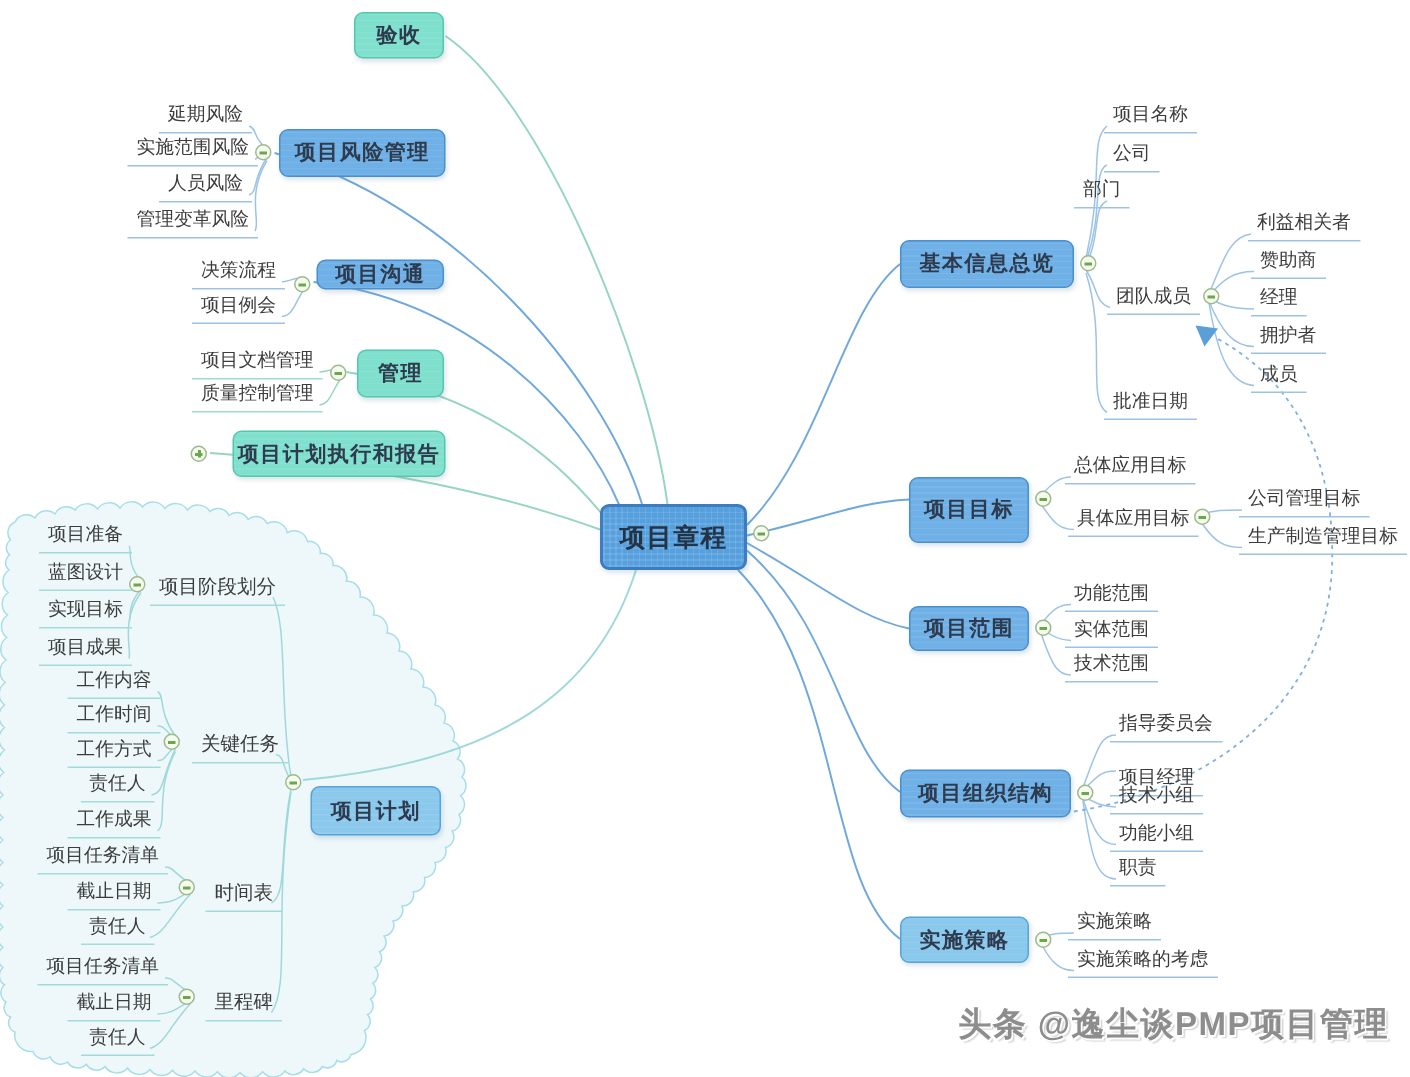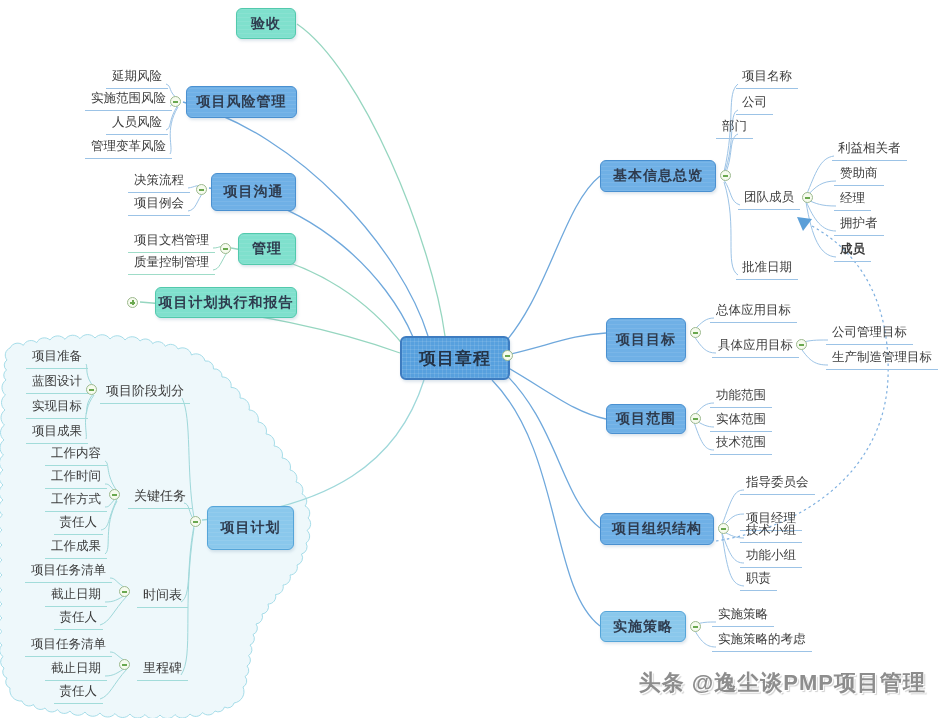--- a/index.html
+++ b/index.html
@@ -107,25 +107,25 @@
       <path d="M127,596 C113,611 110,622 100,625" class="ec" stroke-width="1"></path>
       <path d="M127,662 C115,655 116,652 110,652" class="ec" stroke-width="1"></path>
       <path d="M127,667 C117,673 114,676 105,676" class="ec" stroke-width="1"></path>
       <path d="M127,669 C113,684 110,696 100,699" class="ec" stroke-width="1"></path>
       <path d="M716,541 C800,528 884,474 888,378 C891,293 852,248 812,226" class="ed" stroke-width="1.2"></path>
       <polygon points="797,217 812,219 803,231" fill="#5b9fd8"></polygon>
     </svg>
 
   <div class="mnode n-teal" style="left:236px;top:8px;width:60px;height:31px;">验收</div>
   <div class="mnode n-blue" style="left:186px;top:86px;width:111px;height:32px;">项目风险管理</div>
-  <div class="mnode n-blue" style="left:211px;top:173px;width:85px;height:38px;">项目沟通</div>
+  <div class="mnode n-blue" style="left:211px;top:173px;width:85px;height:20px;">项目沟通</div>
   <div class="mnode n-teal" style="left:238px;top:233px;width:58px;height:32px;">管理</div>
   <div class="mnode n-teal" style="left:155px;top:287px;width:142px;height:31px;">项目计划执行和报告</div>
-  <div class="mnode n-root" style="left:400px;top:336px;width:110px;height:44px;">项目章程</div>
-  <div class="mnode n-lblue" style="left:207px;top:506px;width:87px;height:44px;">项目计划</div>
+  <div class="mnode n-root" style="left:400px;top:336px;width:98px;height:44px;">项目章程</div>
+  <div class="mnode n-lblue" style="left:207px;top:524px;width:87px;height:33px;">项目计划</div>
   <div class="mnode n-blue" style="left:600px;top:160px;width:116px;height:32px;">基本信息总览</div>
   <div class="mnode n-blue" style="left:606px;top:318px;width:80px;height:44px;">项目目标</div>
   <div class="mnode n-blue" style="left:606px;top:404px;width:80px;height:30px;">项目范围</div>
   <div class="mnode n-blue" style="left:600px;top:513px;width:114px;height:32px;">项目组织结构</div>
   <div class="mnode n-lblue" style="left:600px;top:611px;width:86px;height:31px;">实施策略</div>
 
   <div class="pm" style="left:502px;top:350px;"></div>
   <div class="pm" style="left:170px;top:96px;"></div>
   <div class="pm" style="left:196px;top:184px;"></div>
   <div class="pm" style="left:220px;top:243px;"></div>
@@ -178,21 +178,21 @@
   <div class="leaf" style="left:736px;top:66px;">项目名称</div>
   <div class="leaf" style="left:736px;top:92px;">公司</div>
   <div class="leaf" style="left:716px;top:116px;">部门</div>
   <div class="leaf" style="left:738px;top:187px;">团队成员</div>
   <div class="leaf" style="left:736px;top:257px;text-align:right;">批准日期</div>
 
   <div class="leaf" style="left:832px;top:138px;">利益相关者</div>
   <div class="leaf" style="left:834px;top:163px;">赞助商</div>
   <div class="leaf" style="left:834px;top:188px;">经理</div>
   <div class="leaf" style="left:834px;top:213px;">拥护者</div>
-  <div class="leaf" style="left:834px;top:239px;font-weight:bold;">成员</div>
+  <div class="leaf" style="left:834px;top:239px;">成员</div>
 
   <div class="leaf" style="left:710px;top:300px;">总体应用目标</div>
   <div class="leaf" style="left:712px;top:335px;">具体应用目标</div>
   <div class="leaf" style="left:826px;top:322px;">公司管理目标</div>
   <div class="leaf" style="left:826px;top:347px;">生产制造管理目标</div>
 
   <div class="leaf" style="left:710px;top:385px;text-align:right;">功能范围</div>
   <div class="leaf" style="left:710px;top:409px;">实体范围</div>
   <div class="leaf" style="left:710px;top:432px;">技术范围</div>
 

